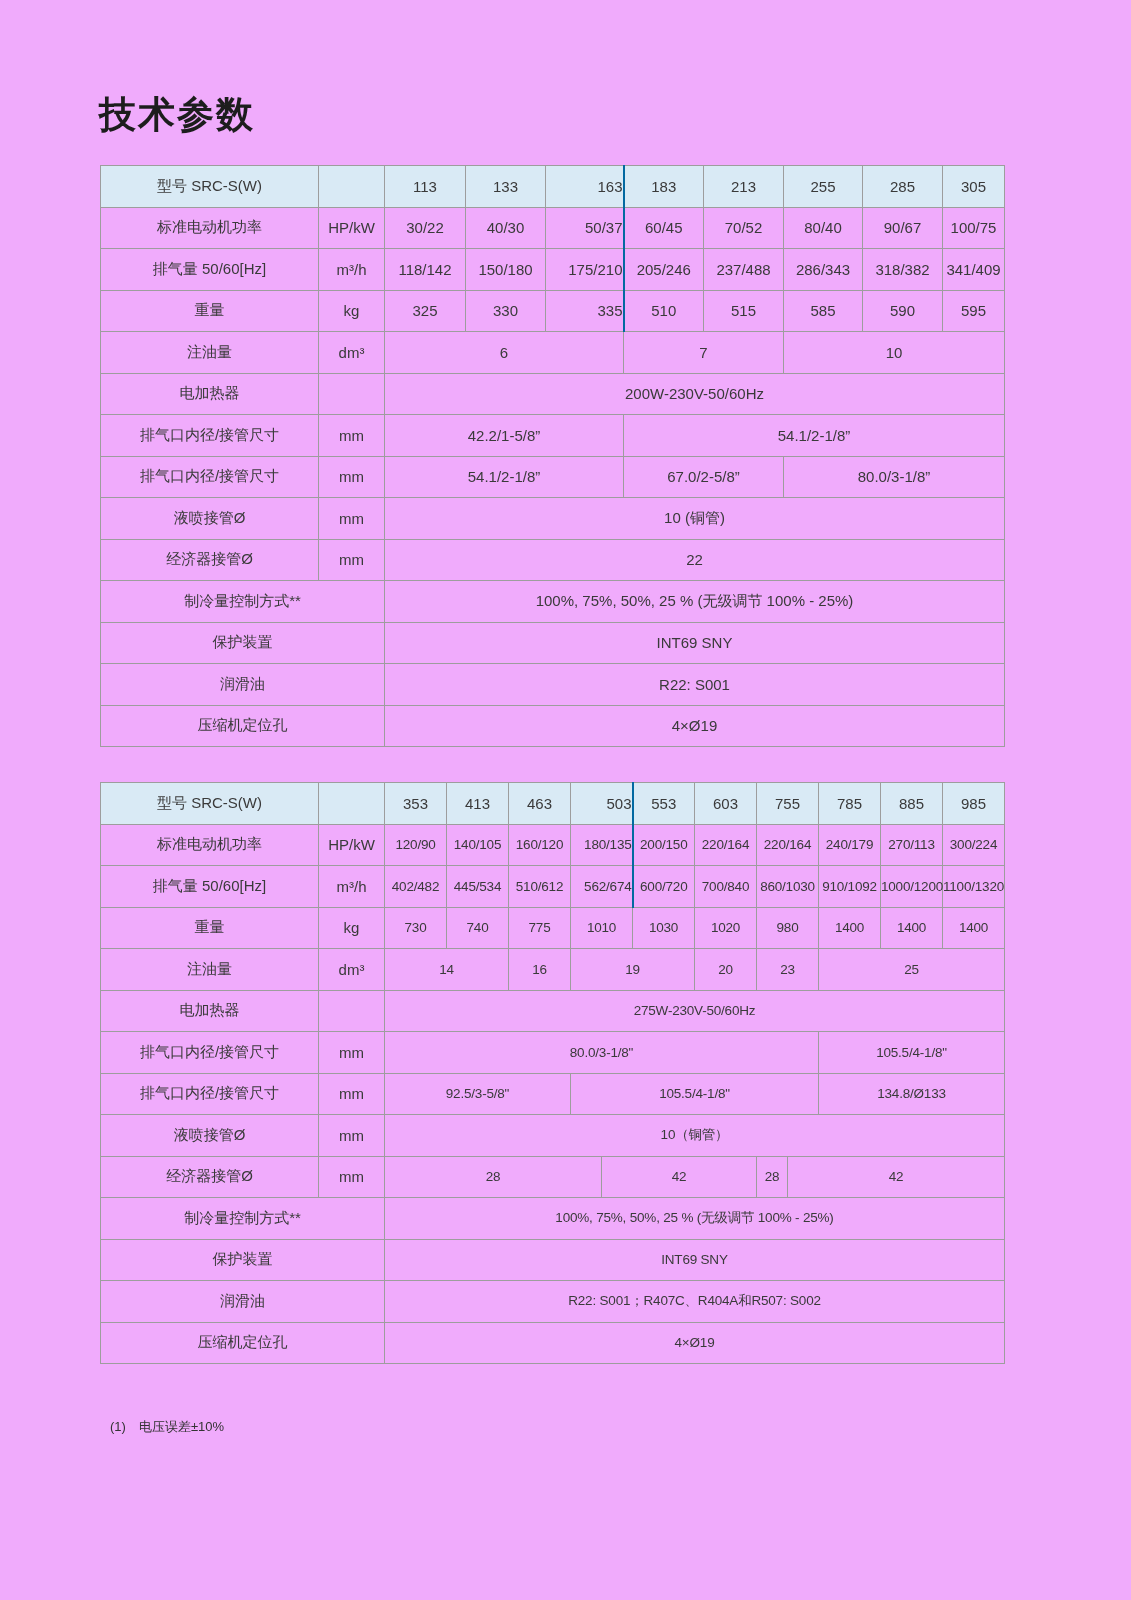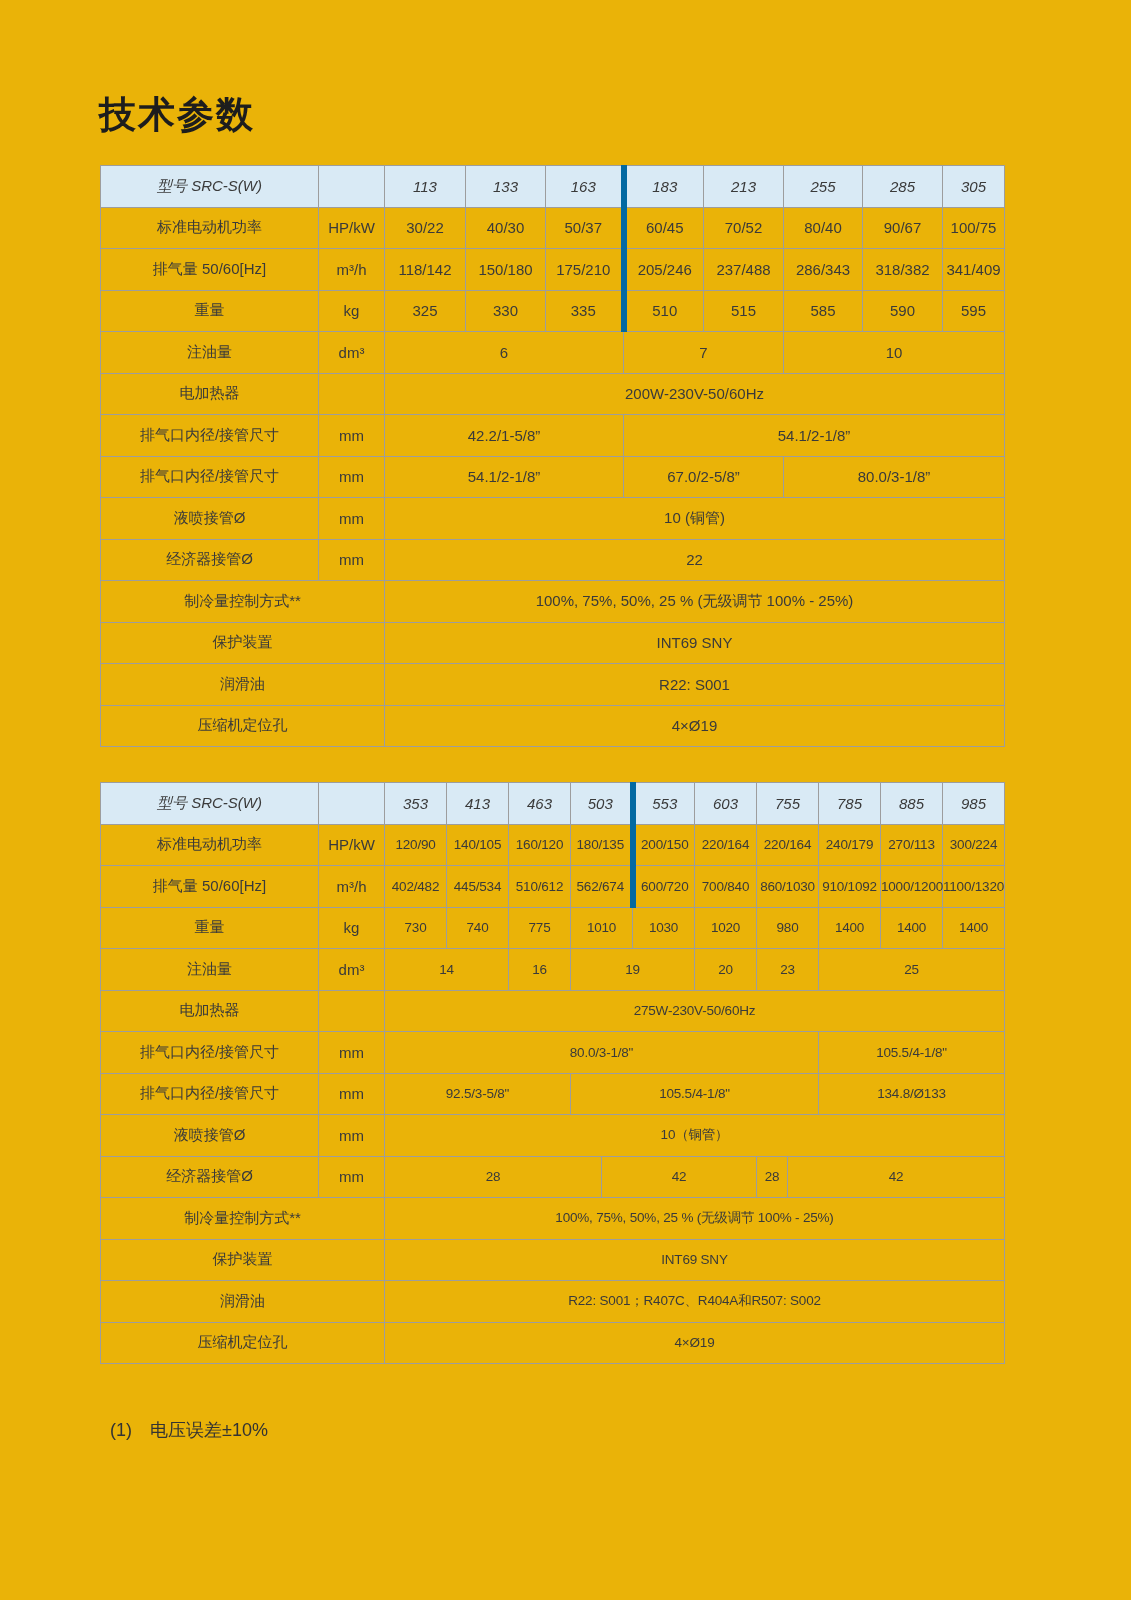--- a/index.html
+++ b/index.html
@@ -5,21 +5,21 @@
   html, body {
     margin: 0;
     padding: 0;
     background: #ffffff;
     font-family: "Liberation Sans", "DejaVu Sans", sans-serif;
   }
   #page {
     position: relative;
     width: 1131px;
     height: 1600px;
-    background: #eab308;
+    background: #f0abfc;
     overflow: hidden;
   }
   #title {
     position: absolute;
     left: 99px;
     top: 90px;
     font-size: 37px;
     font-weight: 600;
     letter-spacing: 2px;
     color: #1d1d1d;
@@ -39,32 +39,32 @@
     vertical-align: middle;
     padding: 0;
     height: 40.5px;
     font-size: 15px;
     color: #3a3a3a;
     white-space: nowrap;
     overflow: visible;
   }
   table.spec td.h {
     background: #d9eaf5;
-    font-style: italic;
   }
   table.spec td.dk {
-    border-right: 6px solid #0369a1;
+    border-right: 2px solid #0369a1;
+    text-align: right;
   }
   table.t2 td { font-size: 13.5px; letter-spacing: -0.2px; }
   table.t2 td.l, table.t2 td.u, table.t2 td.h { font-size: 15px; letter-spacing: 0; }
   #footnote {
     position: absolute;
     left: 110px;
     top: 1418px;
-    font-size: 18px;
+    font-size: 13px;
     color: #333333;
   }
 </style>
 </head>
 <body>
 
 <div id="page">
   <div id="title">技术参数</div>
 
   <table class="spec t1">

